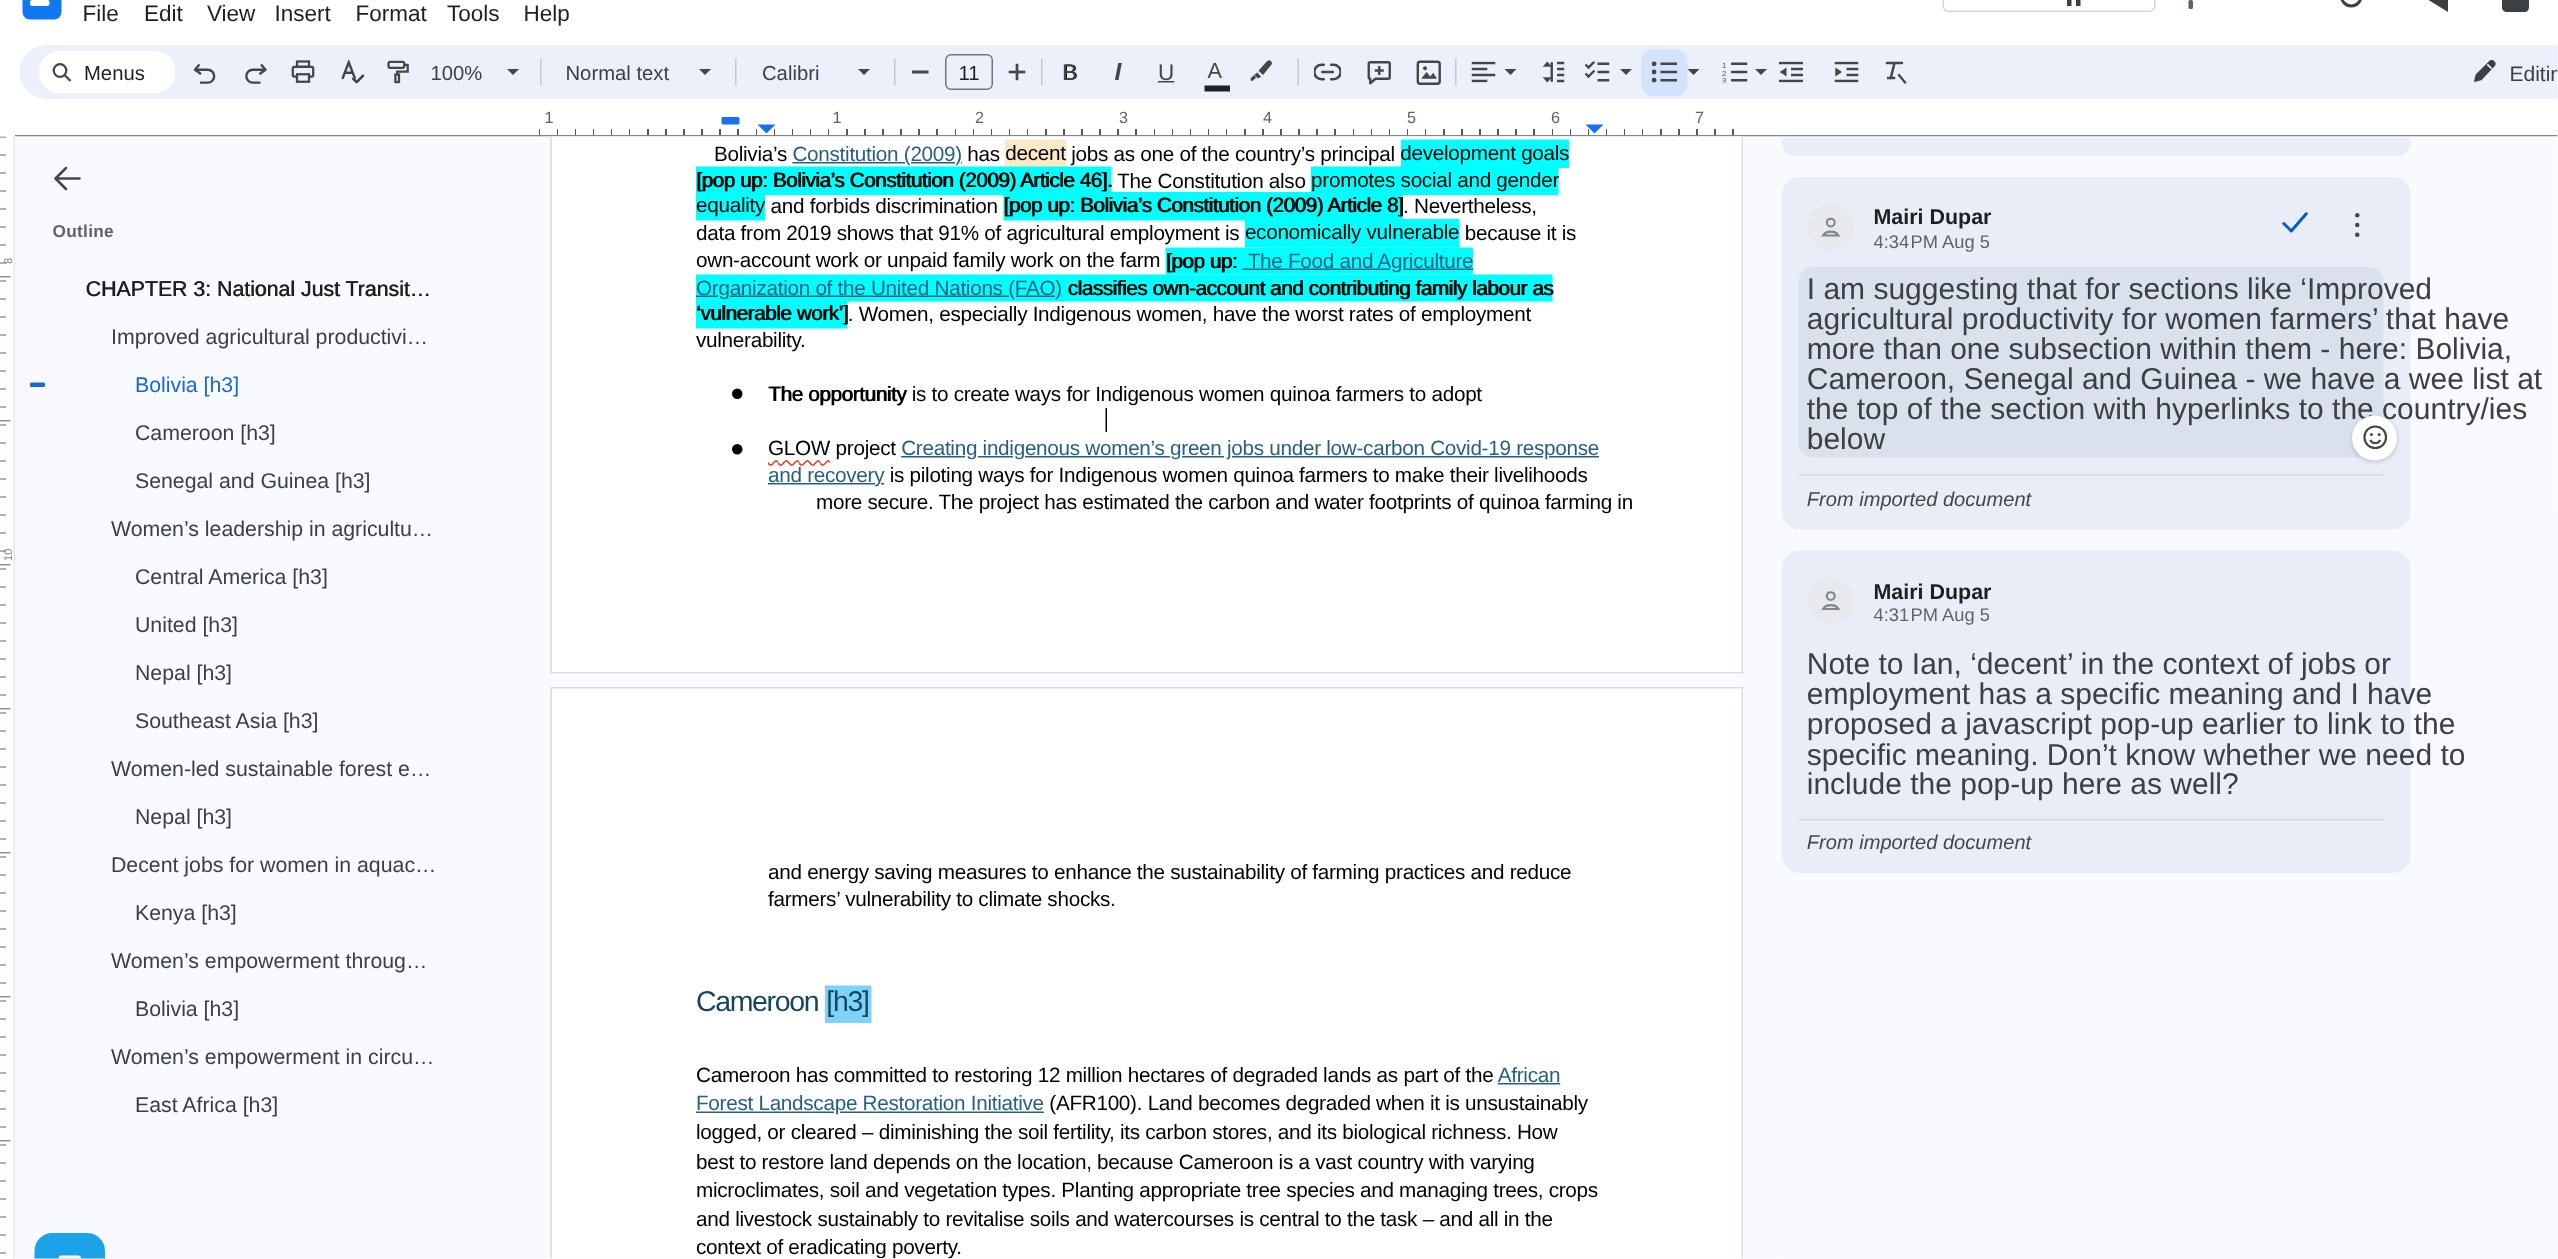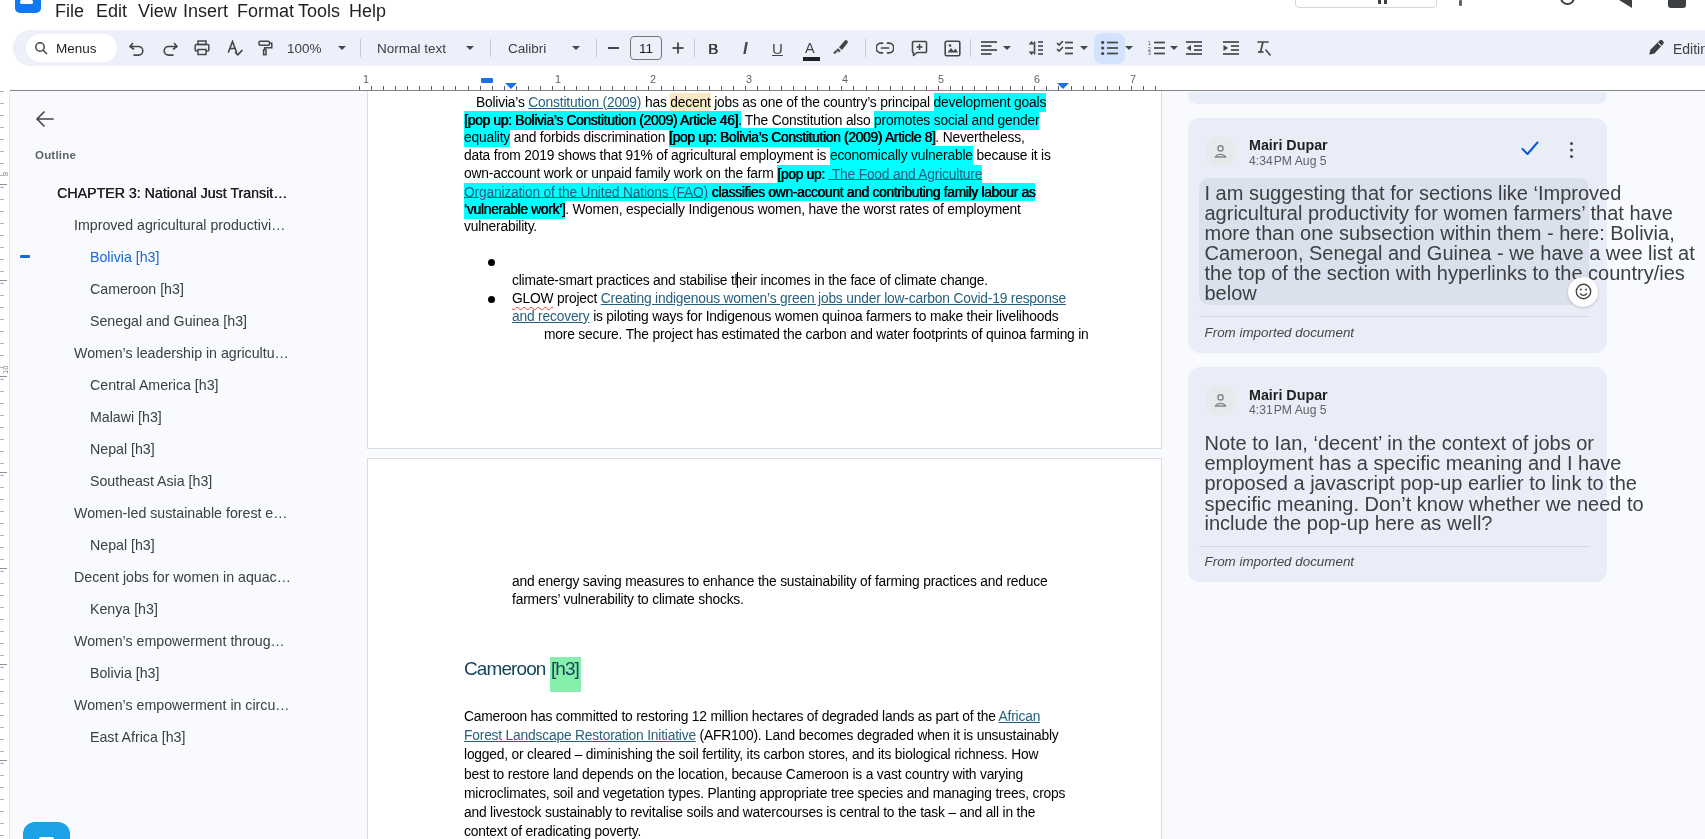--- a/index.html
+++ b/index.html
@@ -2,21 +2,21 @@
 <html><head>
 <meta charset="utf-8">
 <style>
   * { margin:0; padding:0; box-sizing:border-box; }
   html,body { width:1705px; height:839px; overflow:hidden; background:#fff;
     font-family:"Liberation Sans", sans-serif; }
   #root { position:relative; width:1705px; height:839px; }
   .abs { position:absolute; }
   .nw { white-space:nowrap; }
   
-  .menuitem { position:absolute; top:1px; font-size:18px; color:#1f1f1f; }
+  .menuitem { position:absolute; top:1px; font-size:15px; color:#1f1f1f; }
   
   #toolbar { position:absolute; left:13px; top:30px; width:1720px; height:36px;
     background:#ebf0fa; border-radius:18px; }
   .tbtxt { position:absolute; font-size:13.5px; color:#3d4043; }
   .tbdiv { position:absolute; top:39px; width:1px; height:18px; background:#c3c8d1; }
   .caret { position:absolute; width:0; height:0; border-left:4px solid transparent;
     border-right:4px solid transparent; border-top:4.5px solid #444746; }
   
   .rulnum { position:absolute; font-size:10.8px; color:#5f6368; }
   
@@ -268,21 +268,21 @@
     </svg>
   <div class="abs" style="left:35px;top:149px;font-size:11.5px;font-weight:bold;color:#5f6368;letter-spacing:0.2px;">Outline</div>
   <div class="outitem" style="left:33px;top:185px;color:#1f1f1f;text-shadow:0.35px 0 0 #1f1f1f;">CHAPTER 3: National Just Transit…</div>
   <div class="outitem" style="left:50px;top:217px;">Improved agricultural productivi…</div>
   <div class="abs" style="left:20px;top:255px;width:10px;height:2.5px;background:#1967d2;border-radius:1px;"></div>
   <div class="outitem" style="left:66px;top:249px;color:#1967d2;">Bolivia [h3]</div>
   <div class="outitem" style="left:66px;top:281px;">Cameroon [h3]</div>
   <div class="outitem" style="left:66px;top:313px;">Senegal and Guinea [h3]</div>
   <div class="outitem" style="left:50px;top:345px;">Women’s leadership in agricultu…</div>
   <div class="outitem" style="left:66px;top:377px;">Central America [h3]</div>
-  <div class="outitem" style="left:66px;top:409px;">Malawi [h3]</div>
+  <div class="outitem" style="left:66px;top:409px;">United [h3]</div>
   <div class="outitem" style="left:66px;top:441px;">Nepal [h3]</div>
   <div class="outitem" style="left:66px;top:473px;">Southeast Asia [h3]</div>
   <div class="outitem" style="left:50px;top:505px;">Women-led sustainable forest e…</div>
   <div class="outitem" style="left:66px;top:537px;">Nepal [h3]</div>
   <div class="outitem" style="left:50px;top:569px;">Decent jobs for women in aquac…</div>
   <div class="outitem" style="left:66px;top:601px;">Kenya [h3]</div>
   <div class="outitem" style="left:50px;top:633px;">Women’s empowerment throug…</div>
   <div class="outitem" style="left:66px;top:665px;">Bolivia [h3]</div>
   <div class="outitem" style="left:50px;top:697px;">Women’s empowerment in circu…</div>
   <div class="outitem" style="left:66px;top:729px;">East Africa [h3]</div>
@@ -290,31 +290,31 @@
   <div class="dl" style="left:476px;top:93.8px;">Bolivia’s <span class="lk">Constitution (2009)</span> has <span class="pe">decent</span> jobs as one of the country’s principal <span class="cy">development goals</span></div>
   <div class="dl" style="left:464px;top:111.6px;"><span class="cyb">[pop up: Bolivia’s Constitution (2009) Article 46].</span> The Constitution also <span class="cy">promotes social and gender</span></div>
   <div class="dl" style="left:464px;top:128.9px;"><span class="cy">equality</span> and forbids discrimination <span class="cyb">[pop up: Bolivia’s Constitution (2009) Article 8]</span>. Nevertheless,</div>
   <div class="dl" style="left:464px;top:146.7px;">data from 2019 shows that 91% of agricultural employment is <span class="cy">economically vulnerable</span> because it is</div>
   <div class="dl" style="left:464px;top:165px;">own-account work or unpaid family work on the farm <span class="cyb">[pop up:&nbsp;</span><span class="cy lk">&nbsp;The Food and Agriculture</span></div>
   <div class="dl" style="left:464px;top:183.3px;"><span class="cy lk">Organization of the United Nations (FAO)</span><span class="cy">&nbsp;</span><span class="cyb">classifies own-account and contributing family labour as</span></div>
   <div class="dl" style="left:464px;top:200.6px;"><span class="cyb">‘vulnerable work’]</span>. Women, especially Indigenous women, have the worst rates of employment</div>
   <div class="dl" style="left:464px;top:218.4px;">vulnerability.</div>
 
   <div class="abs" style="left:488px;top:259px;width:7px;height:7px;background:#000;border-radius:50%;"></div>
-  <div class="dl" style="left:512px;top:271.8px;">climate-smart practices and stabilise their incomes in the face of climate change.</div>
+  <div class="dl" style="left:512px;top:254px;"><span class="b">The opportunity</span> is to create ways for Indigenous women quinoa farmers to adopt</div>
   <div class="abs" style="left:736.5px;top:271.5px;width:1.5px;height:16px;background:#000;"></div>
   <div class="abs" style="left:488px;top:295.5px;width:7px;height:7px;background:#000;border-radius:50%;"></div>
   <div class="dl" style="left:512px;top:290px;"><span class="rsq">GLOW</span> project <span class="lk">Creating indigenous women’s green jobs under low-carbon Covid-19 response</span></div>
   <div class="dl" style="left:512px;top:307.9px;"><span class="lk">and recovery</span> is piloting ways for Indigenous women quinoa farmers to make their livelihoods</div>
   <div class="dl" style="left:512px;top:326.1px;margin-left:32px;">more secure. The project has estimated the carbon and water footprints of quinoa farming in</div>
 
   <div class="dl" style="left:512px;top:573.4px;">and energy saving measures to enhance the sustainability of farming practices and reduce</div>
   <div class="dl" style="left:512px;top:590.7px;">farmers’ vulnerability to climate shocks.</div>
 
-  <div class="abs nw" style="left:464px;top:657.5px;font-size:19px;color:#17455c;letter-spacing:-0.9px;">Cameroon <span style="background:#86efac;padding:1px 2px 13px 1px;">[h3]</span></div>
+  <div class="abs nw" style="left:464px;top:657.5px;font-size:19px;color:#17455c;letter-spacing:-0.9px;">Cameroon <span style="background:#7dd3fc;padding:1px 2px 3px 1px;">[h3]</span></div>
 
   <div class="dl" style="left:464px;top:707.9px;">Cameroon has committed to restoring 12 million hectares of degraded lands as part of the <span class="lk">African</span></div>
   <div class="dl" style="left:464px;top:727.1px;"><span class="lk">Forest Landscape Restoration Initiative</span> (AFR100). Land becomes degraded when it is unsustainably</div>
   <div class="dl" style="left:464px;top:765.6px;">best to restore land depends on the location, because Cameroon is a vast country with varying</div>
   <div class="dl" style="left:464px;top:746.4px;">logged, or cleared – diminishing the soil fertility, its carbon stores, and its biological richness. How</div>
   <div class="dl" style="left:464px;top:804.1px;">and livestock sustainably to revitalise soils and watercourses is central to the task – and all in the</div>
   <div class="dl" style="left:464px;top:784.8px;">microclimates, soil and vegetation types. Planting appropriate tree species and managing trees, crops</div>
   <div class="dl" style="left:464px;top:823.3px;">context of eradicating poverty.</div>
 
   <div class="card" style="top:92px;height:12px;border-radius:4px 4px 12px 12px;"></div>

